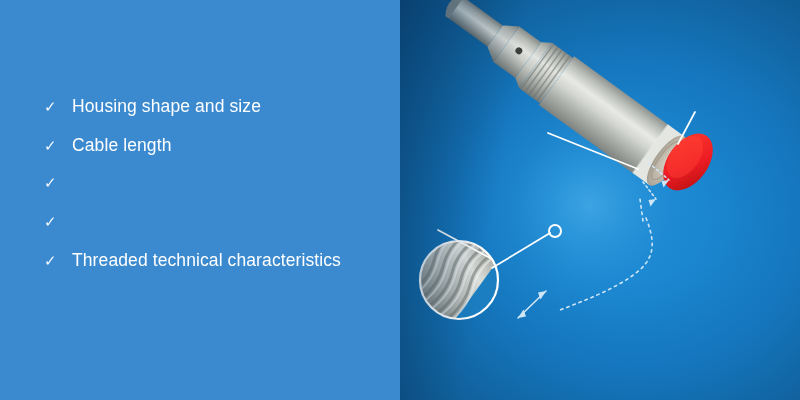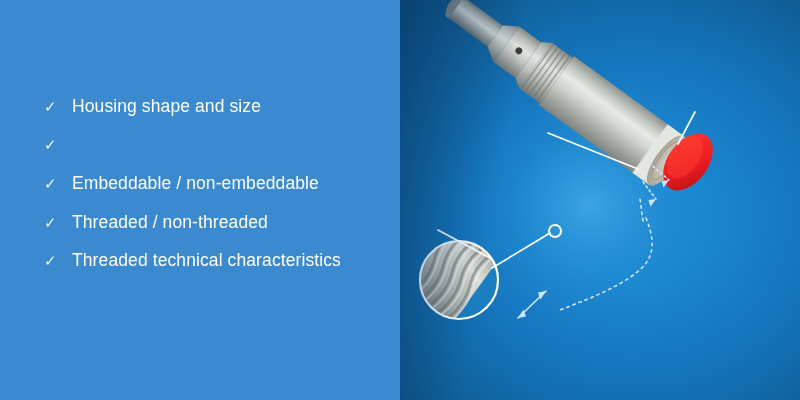--- a/index.html
+++ b/index.html
@@ -82,28 +82,27 @@
 <div id="stage">
 
   <div id="left-panel">
     <ul id="feature-list">
       <li>
         <span class="check-icon">✓</span>
         <span class="feature-label">Housing shape and size</span>
       </li>
       <li>
         <span class="check-icon">✓</span>
-      </li>
-      <li>
-        <span class="check-icon">✓</span>
-        <span class="feature-label">Embeddable / non-embeddable</span>
-      </li>
-      <li>
-        <span class="check-icon">✓</span>
-        <span class="feature-label">Threaded / non-threaded</span>
+        <span class="feature-label">Cable length</span>
+      </li>
+      <li>
+        <span class="check-icon">✓</span>
+      </li>
+      <li>
+        <span class="check-icon">✓</span>
       </li>
       <li>
         <span class="check-icon">✓</span>
         <span class="feature-label">Threaded technical characteristics</span>
       </li>
     </ul>
   </div>
 
   <div id="right-panel">
 

